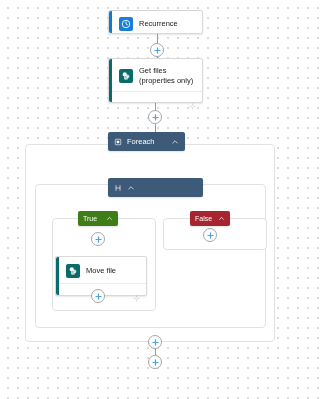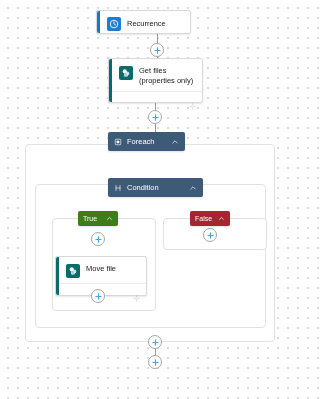--- a/index.html
+++ b/index.html
@@ -61,21 +61,21 @@
     flex: 0 0 3px;
     border-radius: 2px 0 0 2px;
   }
   .card-body {
     flex: 1 1 auto;
     position: relative;
     min-width: 0;
   }
   .card-head {
     display: flex;
-    align-items: flex-start;
+    align-items: center;
     gap: 6px;
     padding: 6px 7px 5px 7px;
   }
   .card-icon {
     flex: 0 0 auto;
     width: 14px;
     height: 14px;
     border-radius: 2px;
     display: flex;
     align-items: center;
@@ -96,21 +96,21 @@
     position: relative;
   }
   .card-foot-icon {
     position: absolute;
     right: 6px;
     top: 4px;
     opacity: 0.45;
   }
 
   
-  .card-recurrence { left: 96px; top: 10px;  width: 95px; height: 24px; }
+  .card-recurrence { left: 108px; top: 10px;  width: 95px; height: 24px; }
   .card-recurrence .card-head { padding: 5px 7px; align-items: center; }
 
   .card-getfiles   { left: 108px; top: 58px;  width: 95px; height: 45px; }
   .card-movefile   { left: 55px;  top: 256px; width: 92px; height: 40px; }
 
   
   .scope-head {
     position: absolute;
     height: 19px;
     background: #3d5a78;
@@ -288,21 +288,20 @@
   <div class="scope-head scope-head-condition">
     <span class="sh-icon">
       <svg width="8" height="8" viewBox="0 0 16 16">
         <g stroke="#ffffff" stroke-width="1.3" stroke-linecap="round" fill="none">
           <line x1="4" y1="3" x2="4" y2="13"></line>
           <line x1="12" y1="3" x2="12" y2="13"></line>
           <line x1="4" y1="8" x2="12" y2="8"></line>
         </g>
       </svg>
     </span>
-    <span class="sh-label">Condition</span>
     <span class="sh-chev">
       <svg width="8" height="8" viewBox="0 0 16 16">
         <path d="M3.5 10 L8 5.5 L12.5 10" fill="none" stroke="#ffffff" stroke-width="1.4" stroke-linecap="round" stroke-linejoin="round"></path>
       </svg>
     </span>
   </div>
 
   <div class="branch-badge branch-true">
     <span class="bb-label">True</span>
     <span class="bb-chev">

